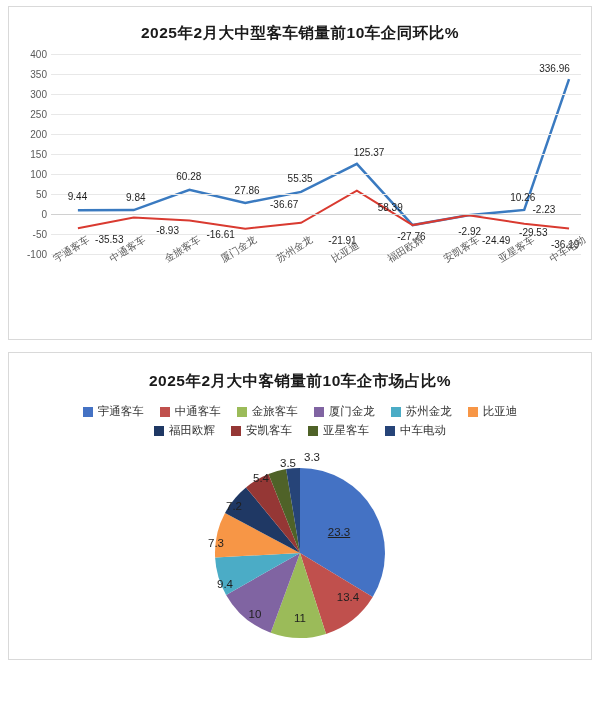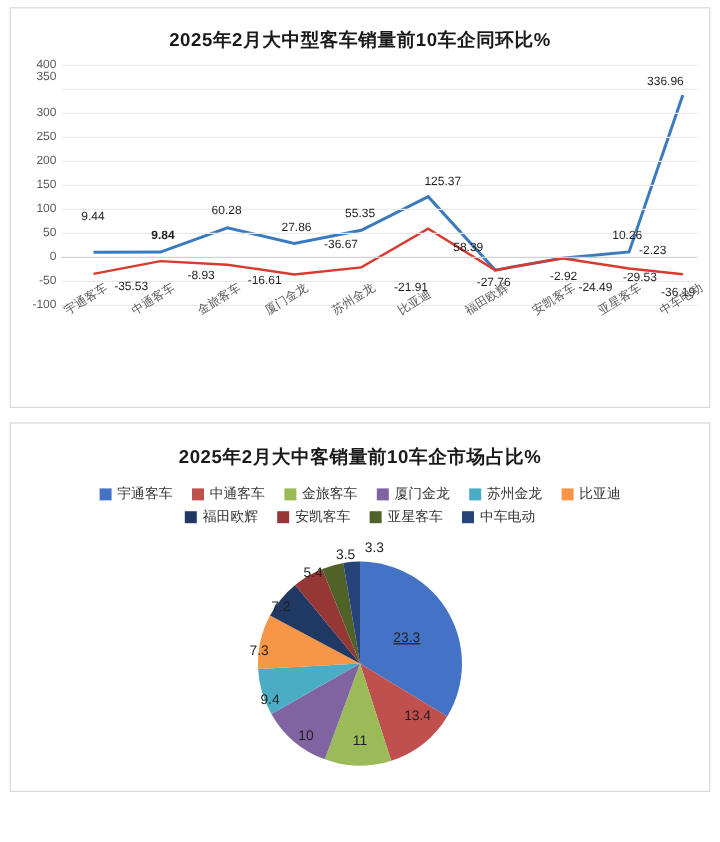--- a/index.html
+++ b/index.html
@@ -167,21 +167,21 @@
 </style>
 </head>
 <body>
 
 <div class="panel" id="panel-line">
   <div class="chart-title" id="line-title">2025年2月大中型客车销量前10车企同环比%</div>
 
   <div class="line-plotwrap">
     <div class="y-axis-labels">
       <span style="top:0px;">400</span>
-      <span style="top:10px;">350</span>
+      <span style="top:20px;">350</span>
       <span style="top:40px;">300</span>
       <span style="top:60px;">250</span>
       <span style="top:80px;">200</span>
       <span style="top:100px;">150</span>
       <span style="top:120px;">100</span>
       <span style="top:140px;">50</span>
       <span style="top:160px;">0</span>
       <span style="top:180px;">-50</span>
       <span style="top:200px;">-100</span>
     </div>
@@ -200,22 +200,22 @@
       <div class="gridline" style="top:200px;"></div>
 
       <svg width="100%" height="200" viewBox="0 0 532 200" preserveAspectRatio="none">
 
         <polyline fill="none" stroke="#3A7AC0" stroke-width="2.5" points="27,156.2 83,156.1 139,135.9 195,148.9 251,137.9 307,109.9 363,171.1 419,161.2 475,155.9 520,25.2"></polyline>
 
         <polyline fill="none" stroke="#D93A30" stroke-width="2" points="27,174.2 83,163.6 139,166.6 195,174.7 251,168.8 307,136.6 363,171.1 419,161.2 475,169.8 520,174.5"></polyline>
       </svg>
 
       
-      <div class="dlabel blue" style="left:5%;  top:127px;text-align:right;">9.44</div>
-      <div class="dlabel blue" style="left:16%; top:143px;font-weight:bold;">9.84</div>
+      <div class="dlabel blue" style="left:5%;  top:142px;text-align:right;">9.44</div>
+      <div class="dlabel blue" style="left:16%; top:143px;">9.84</div>
       <div class="dlabel blue" style="left:26%; top:122px;">60.28</div>
       <div class="dlabel blue" style="left:37%; top:136px;">27.86</div>
       <div class="dlabel blue" style="left:47%; top:124px;">55.35</div>
       <div class="dlabel blue" style="left:60%; top:98px;">125.37</div>
       <div class="dlabel blue" style="left:68%; top:182px;text-align:center;">-27.76</div>
       <div class="dlabel blue" style="left:79%; top:177px;">-2.92</div>
       <div class="dlabel blue" style="left:89%; top:143px;">10.26</div>
       <div class="dlabel blue" style="left:95%; top:14px;">336.96</div>
 
       

